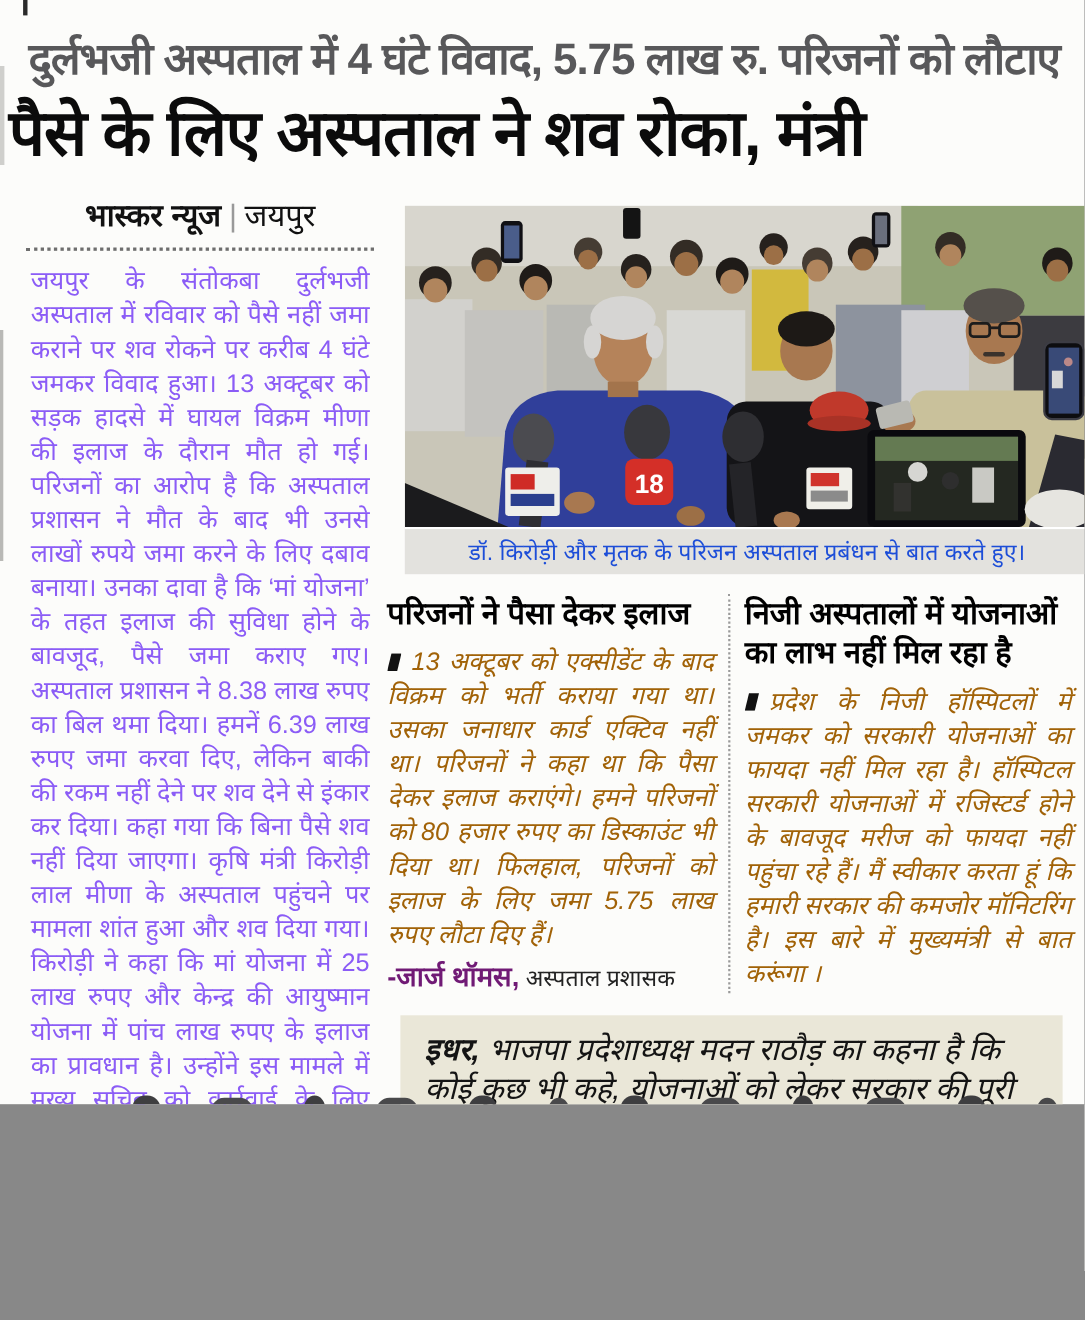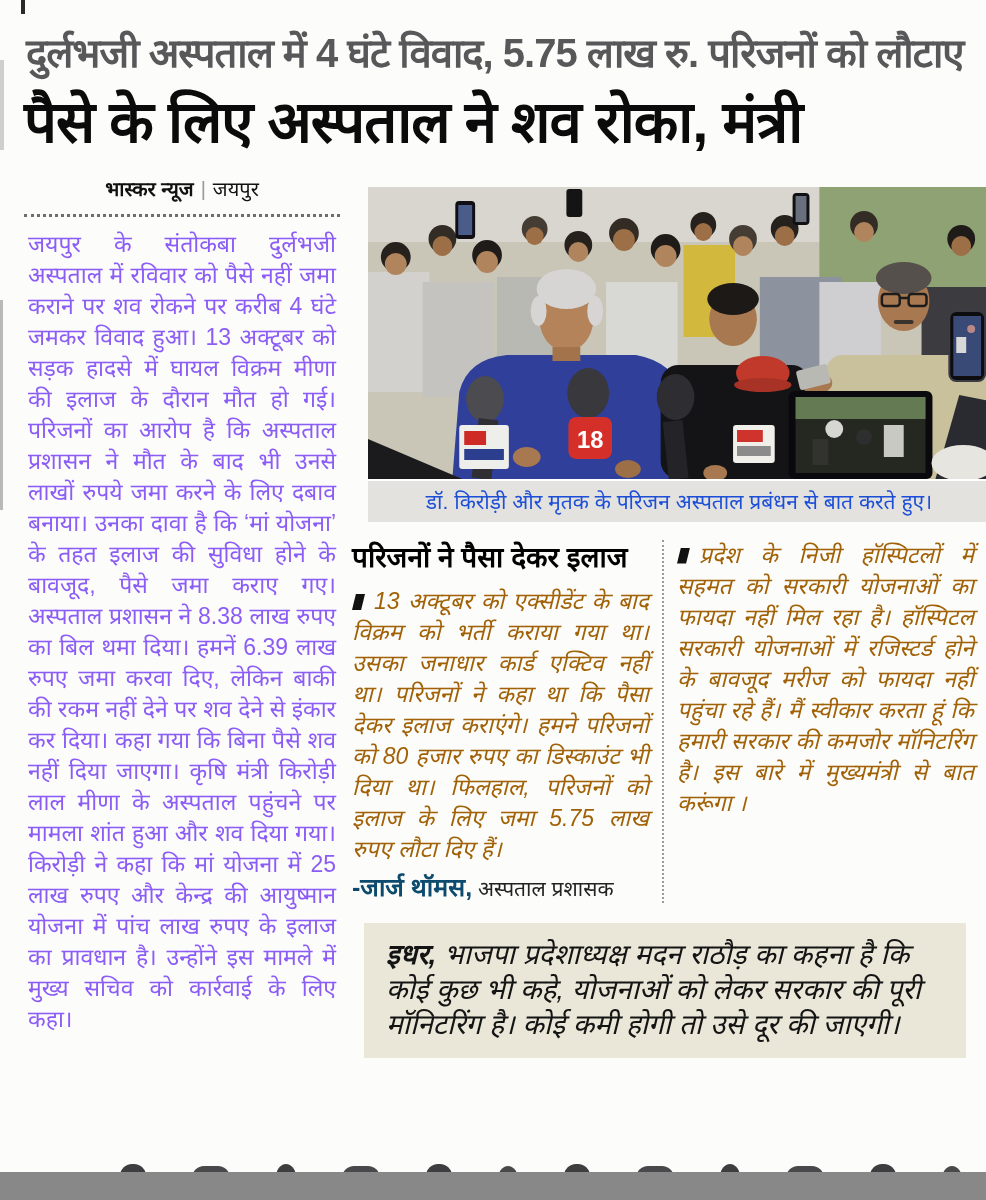--- a/index.html
+++ b/index.html
@@ -1,37 +1,37 @@
 <!DOCTYPE html>
 <html><head>
 <meta charset="utf-8">
 <style>
   html,body { margin:0; padding:0; background:#888; }
   .page {
-    position:relative; width:986px; height:1172px; margin:0 auto;
+    position:relative; width:986px; height:1004px; margin:0 auto;
     background:#fcfcfa; overflow:hidden;
     font-family:"Liberation Sans","DejaVu Sans",sans-serif;
     color:#1a1a1a;
   }
   .edge-mark-a { position:absolute; left:21px; top:0; width:4px; height:14px; background:#2a2a2a; }
   .edge-mark-b { position:absolute; left:0; top:300px; width:3px; height:210px; background:#b9b9b6; }
   .edge-mark-c { position:absolute; left:0; top:60px; width:4px; height:90px; background:#cfcfcc; }
 
   .kicker {
     padding:24px 12px 0 26px; font-size:40px; font-weight:700;
     color:#58585a; letter-spacing:-1px; white-space:nowrap;
   }
   .headline {
-    margin:10px 18px 0 24px; font-size:58px; line-height:1.13;
+    margin:10px 18px 0 8px; font-size:58px; line-height:1.13;
     font-weight:700; color:#0b0b0b; letter-spacing:-1px; white-space:nowrap;
   }
 
   .content { display:flex; margin-top:16px; padding:0 12px 0 24px; }
   .left-col { width:316px; flex:none; }
-  .byline { text-align:center; font-size:20px; margin-top:4px; color:#111; }
+  .byline { text-align:center; font-size:28px; margin-top:4px; color:#111; }
   .byline-source { font-weight:700; }
   .byline-sep { color:#999; margin:0 7px; font-weight:400; }
   .dotted-rule { border-top:3px dotted #6e6e6e; margin:12px 0 12px; height:0; }
   .body-text { font-size:23px; line-height:31px; text-align:justify; margin:4px; color:#8b5cf6; }
 
   .right-area { flex:1; padding-left:12px; min-width:0; }
   .photo { margin:16px; width:100%; }
   .photo-canvas { width:100%; height:292px; display:block; }
   .photo figcaption {
     background:#e3e2de; border-top:2px solid #fff;
@@ -44,21 +44,21 @@
   .quote-col.qright { padding-left:13px; }
   .v-divider { border-left:2px dotted #9a9a9a; }
   .quote-heading { font-size:28px; line-height:1.3; margin:0 0 10px; color:#000; font-weight:700; white-space:nowrap; }
   .q-body { font-size:23px; line-height:31px; font-style:italic; text-align:justify; margin:0; color:#a16207; }
   .qflag {
     display:inline-block; width:13px; height:16px; background:#111;
     clip-path:polygon(30% 0,100% 0,70% 100%,0 100%);
     margin-right:9px; transform:translateY(1px);
   }
   .attribution { margin:4px 0 0; font-size:21px; color:#222; }
-  .attribution b { font-size:25px; color:#0c4a6e; }
+  .attribution b { font-size:25px; color:#701a75; }
 
   .footer-box {
     background:#eae7d8; margin:20px 8px 0 12px; padding:14px 22px 16px;
     font-style:italic; font-size:28px; line-height:35px; color:#141414;
   }
   .footer-box b { font-weight:700; }
 
   .cutoff-strip {
     position:absolute; left:0; right:0; bottom:0; height:11px; overflow:hidden;
     display:flex; align-items:flex-start; gap:46px; padding-left:120px;
@@ -219,21 +219,22 @@
 
         <section class="quote-col qleft">
           <h2 class="quote-heading"><span>परिजनों ने पैसा देकर इलाज</span><br></h2>
           <p class="q-body"><span class="qflag"></span><span>13 अक्टूबर को एक्सीडेंट के बाद विक्रम को भर्ती कराया गया था। उसका जनाधार कार्ड एक्टिव नहीं था। परिजनों ने कहा था कि पैसा देकर इलाज कराएंगे। हमने परिजनों को 80 हजार रुपए का डिस्काउंट भी दिया था। फिलहाल, परिजनों को इलाज के लिए जमा 5.75 लाख रुपए लौटा दिए हैं।</span></p>
           <p class="attribution"><b>-जार्ज थॉमस,</b><span> अस्पताल प्रशासक</span></p>
         </section>
 
         <div class="v-divider"></div>
 
         <section class="quote-col qright">
-          <p class="q-body"><span class="qflag"></span><span>प्रदेश के निजी हॉस्पिटलों में सहमत को सरकारी योजनाओं का फायदा नहीं मिल रहा है। हॉस्पिटल सरकारी योजनाओं में रजिस्टर्ड होने के बावजूद मरीज को फायदा नहीं पहुंचा रहे हैं। मैं स्वीकार करता हूं कि हमारी सरकार की कमजोर मॉनिटरिंग है। इस बारे में मुख्यमंत्री से बात करूंगा ।</span></p>
+          <h2 class="quote-heading"><span>निजी अस्पतालों में योजनाओं</span><br><span>का लाभ नहीं मिल रहा है</span></h2>
+          <p class="q-body"><span class="qflag"></span><span>प्रदेश के निजी हॉस्पिटलों में जमकर को सरकारी योजनाओं का फायदा नहीं मिल रहा है। हॉस्पिटल सरकारी योजनाओं में रजिस्टर्ड होने के बावजूद मरीज को फायदा नहीं पहुंचा रहे हैं। मैं स्वीकार करता हूं कि हमारी सरकार की कमजोर मॉनिटरिंग है। इस बारे में मुख्यमंत्री से बात करूंगा ।</span></p>
         </section>
 
       </div>
 
       <aside class="footer-box">
         <b>इधर,</b><span> भाजपा प्रदेशाध्यक्ष मदन राठौड़ का कहना है कि कोई कुछ भी कहे, योजनाओं को लेकर सरकार की पूरी मॉनिटरिंग है। कोई कमी होगी तो उसे दूर की जाएगी।</span>
       </aside>
 
     </div>
   </div>

